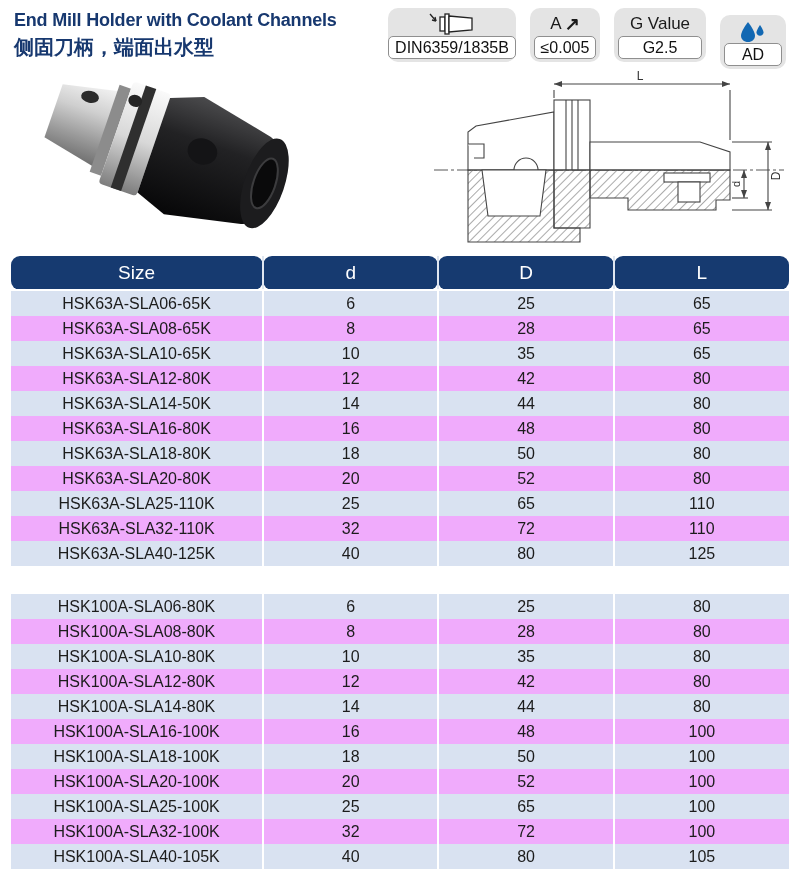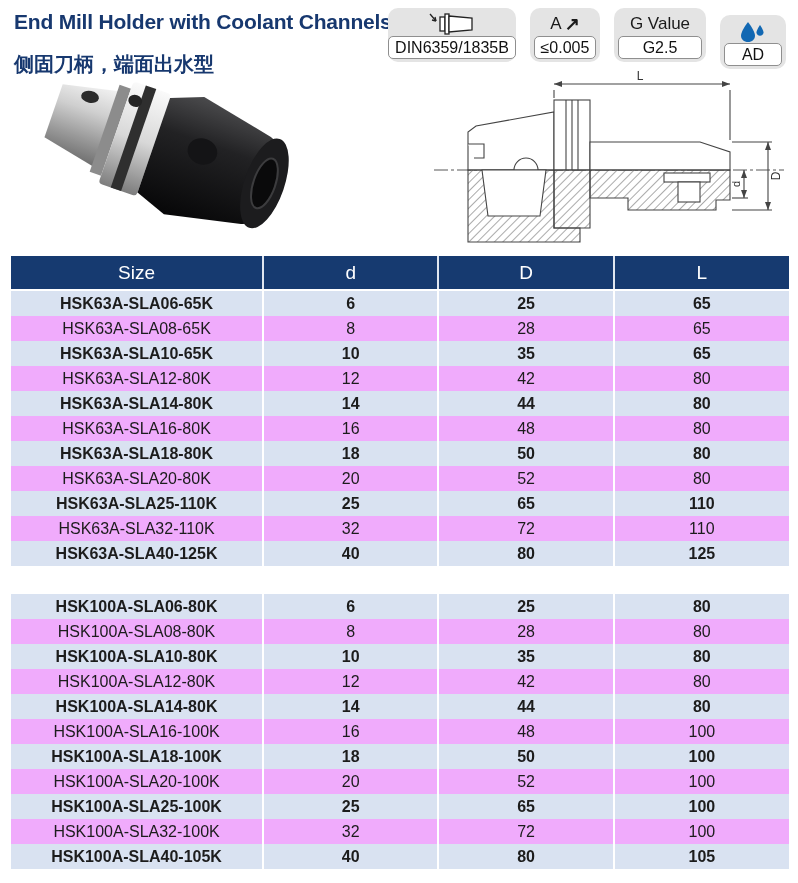--- a/index.html
+++ b/index.html
@@ -6,22 +6,22 @@
   html,body { background:#ffffff; }
   body {
     width:798px; height:883px;
     font-family:"Liberation Sans", sans-serif;
     color:#222; overflow:hidden; position:relative;
   }
   .page { width:798px; height:883px; position:relative; }
 
   
   .titles { position:absolute; top:10px; left:14px; }
-  .title-en { color:#17386f; font-size:21px; font-weight:bold; letter-spacing:-0.2px; }
-  .title-zh { color:#17386f; font-size:20px; font-weight:bold; margin-top:17px; }
+  .title-en { color:#17386f; font-size:18px; font-weight:bold; letter-spacing:-0.2px; }
+  .title-zh { color:#17386f; font-size:20px; font-weight:bold; margin-top:3px; }
 
   .badges { position:absolute; top:8px; right:12px; display:flex; gap:14px; align-items:flex-start; }
   .badge {
     background:#e4e4e4; border-radius:10px;
     display:flex; flex-direction:column; align-items:center; justify-content:flex-end;
     height:54px; padding:4px 3px 3px;
   }
   .badge-top { flex:1; display:flex; align-items:center; justify-content:center; gap:3px;
                font-size:17px; color:#1a1a1a; white-space:nowrap; padding:0 6px; }
   .badge-value {
@@ -36,29 +36,29 @@
   .photo-wrap { position:absolute; top:72px; left:22px; width:302px; height:176px; }
   .drawing-wrap { position:absolute; top:70px; left:428px; width:370px; height:182px; }
 
   
   .spec-table { position:absolute; top:256px; left:11px; width:778px; border-collapse:collapse; table-layout:fixed; }
   .spec-table col.c-size { width:32.4%; }
   .spec-table col.c-num  { width:22.53%; }
   .spec-table th {
     background:#163a70; color:#ffffff; font-weight:normal;
     font-size:19px; height:34px; text-align:center;
-    border-right:2px solid #dfe6f0; border-bottom:2px solid #ffffff;
+    border-right:2px solid #dfe6f0; border-bottom:2px solid #ffffff;border-radius:9px;
   }
   .spec-table th:last-child { border-right:none; }
   .spec-table td {
     text-align:center; font-size:16px; height:25px; line-height:25px;
     color:#1c1c1c; border-right:2px solid #ffffff; padding:0;
   }
   .spec-table td:last-child { border-right:none; }
-  .spec-table tr.shaded td { background:#d9e2f1;font-weight:bold; }
+  .spec-table tr.shaded td { background:#d9e2f1; }
   .spec-table tr.plain  td { background:#f0abfc; }
   .spec-table tr.spacer td { background:#ffffff; height:28px; border:none; }
 </style>
 </head>
 <body>
 
 <div class="page">
 
   <div class="titles">
     <div class="title-en">End Mill Holder with Coolant Channels</div>
@@ -233,21 +233,21 @@
           <td>35</td>
           <td>65</td>
         </tr>
         <tr class="plain">
           <td>HSK63A-SLA12-80K</td>
           <td>12</td>
           <td>42</td>
           <td>80</td>
         </tr>
         <tr class="shaded">
-          <td>HSK63A-SLA14-80K</td>
+          <td>HSK63A-SLA14-50K</td>
           <td>14</td>
           <td>44</td>
           <td>80</td>
         </tr>
         <tr class="plain">
           <td>HSK63A-SLA16-80K</td>
           <td>16</td>
           <td>48</td>
           <td>80</td>
         </tr>

